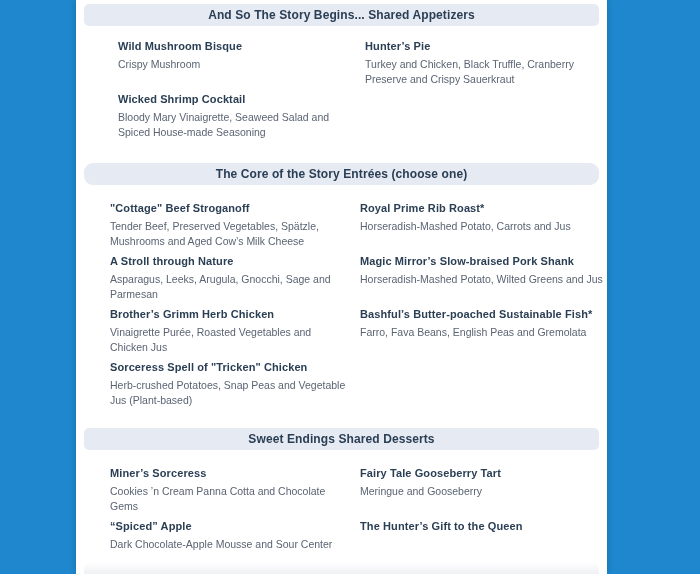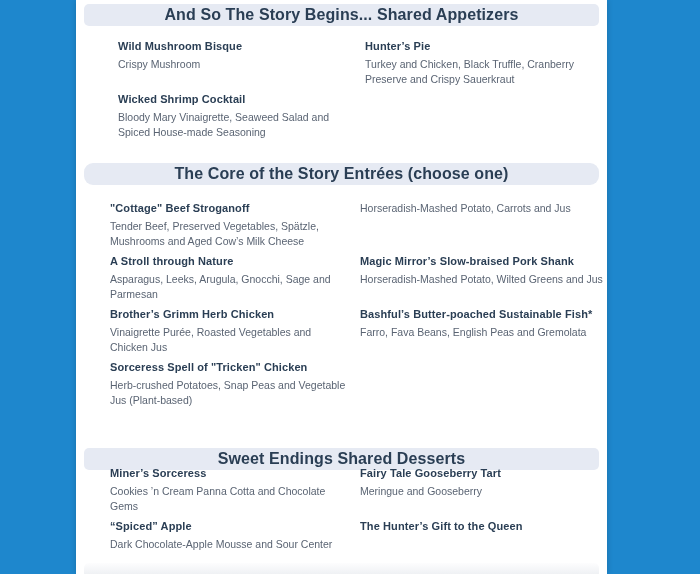--- a/index.html
+++ b/index.html
@@ -32,28 +32,28 @@
     left: 8px;
     right: 8px;
     height: 22px;
     background: #e6eaf3;
     border-radius: 5px;
     display: flex;
     align-items: center;
     justify-content: center;
   }
   .section-bar span {
-    font-size: 16px;
+    font-size: 12px;
     font-weight: bold;
     color: #2a3e54;
     letter-spacing: 0.1px;
   }
   .bar-1 { top: 4px; }
   .bar-2 { top: 163px; border-radius: 9px; }
-  .bar-3 { top: 428px; margin-top: 20px; }
+  .bar-3 { top: 428px; }
   .cols {
     position: absolute;
     left: 34px;
     right: 0;
     display: flex;
   }
   .cols-1 { top: 39px; margin-left: 8px; }
   .cols-2 { top: 201px; }
   .cols-3 { top: 466px; }
   .col-left  { width: 242px; }
@@ -128,20 +128,21 @@
           <h3>Brother’s Grimm Herb Chicken</h3>
           <p>Vinaigrette Purée, Roasted Vegetables and Chicken Jus</p>
         </div>
         <div class="menu-item">
           <h3>Sorceress Spell of "Tricken" Chicken</h3>
           <p>Herb-crushed Potatoes, Snap Peas and Vegetable Jus (Plant-based)</p>
         </div>
       </div>
       <div class="col-right">
         <div class="menu-item">
+          <h3>Royal Prime Rib Roast*</h3>
           <p>Horseradish-Mashed Potato, Carrots and Jus</p>
         </div>
         <div class="menu-item">
           <h3>Magic Mirror’s Slow-braised Pork Shank</h3>
           <p>Horseradish-Mashed Potato, Wilted Greens and Jus</p>
         </div>
         <div class="menu-item">
           <h3>Bashful’s Butter-poached Sustainable Fish*</h3>
           <p>Farro, Fava Beans, English Peas and Gremolata</p>
         </div>

